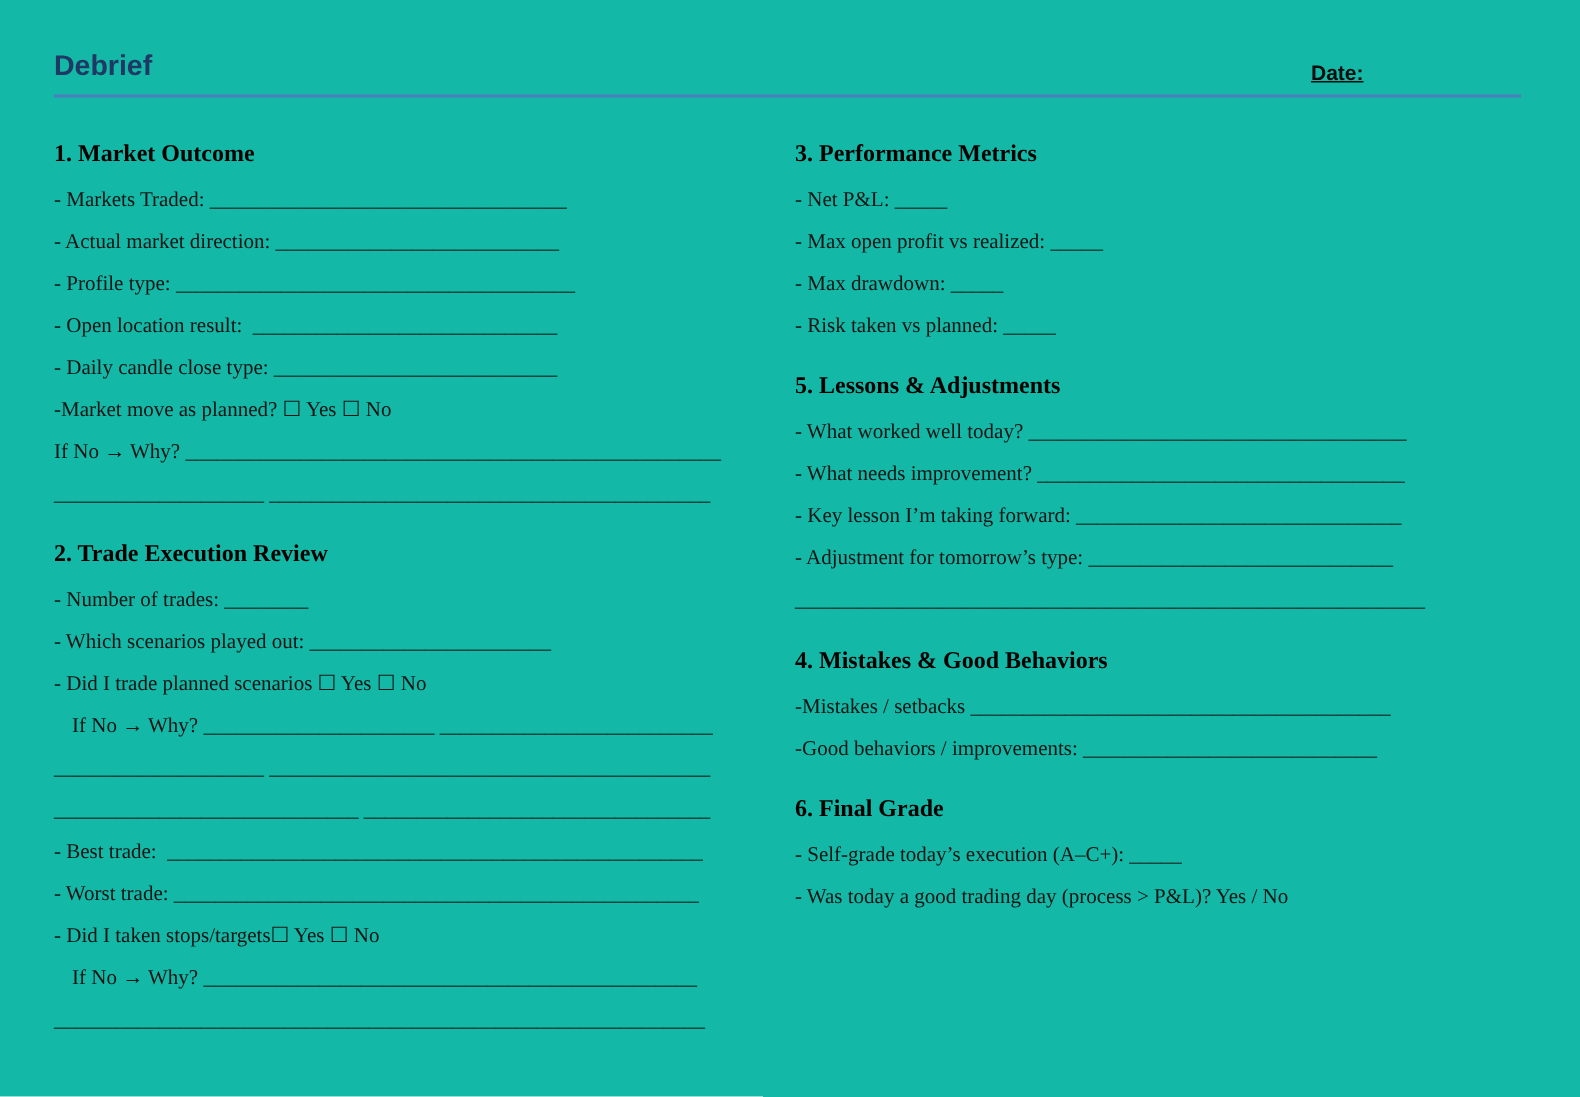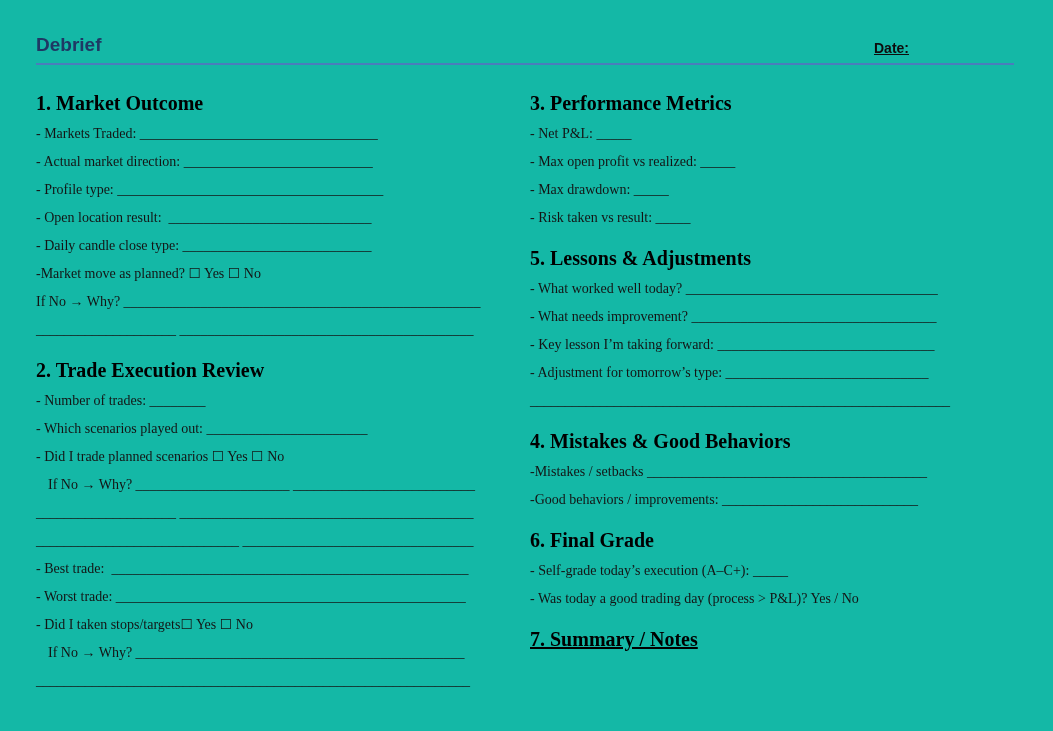--- a/index.html
+++ b/index.html
@@ -48,21 +48,21 @@
     margin: 7px 0 0 0;
   }
   .columns {
     display: flex;
     margin-top: 24px;
   }
   .col-left  { width: 474px; margin-right: 20px; flex: none; }
   .col-right { width: 484px; flex: none; }
   section { margin: 0 0 12px 0; }
   h2 {
-    font-size: 20px;
+    font-size: 16px;
     font-weight: bold;
     line-height: 28px;
     margin: 0 0 3px 0;
     color: #000000;
     white-space: pre;
   }
   h2.underlined { text-decoration: underline; }
   .row {
     font-size: 14px;
     line-height: 28px;
@@ -107,38 +107,35 @@
           <div class="row indent">If No → Why? _______________________________________________</div>
           <div class="row">______________________________________________________________</div>
         </section>
       </div>
     <div class="col-right" id="col-right">
         <section>
           <h2>3. Performance Metrics</h2>
           <div class="row">- Net P&amp;L: _____</div>
           <div class="row">- Max open profit vs realized: _____</div>
           <div class="row">- Max drawdown: _____</div>
-          <div class="row">- Risk taken vs result: _____</div>
+          <div class="row">- Risk taken vs planned: _____</div>
         </section>
         <section>
           <h2>5. Lessons &amp; Adjustments</h2>
           <div class="row">- What worked well today? ____________________________________</div>
           <div class="row">- What needs improvement? ___________________________________</div>
           <div class="row">- Key lesson I’m taking forward: _______________________________</div>
           <div class="row">- Adjustment for tomorrow’s type: _____________________________</div>
           <div class="row">____________________________________________________________</div>
         </section>
         <section>
           <h2>4. Mistakes &amp; Good Behaviors</h2>
           <div class="row">-Mistakes / setbacks ________________________________________</div>
           <div class="row">-Good behaviors / improvements: ____________________________</div>
         </section>
         <section>
           <h2>6. Final Grade</h2>
           <div class="row">- Self-grade today’s execution (A–C+): _____</div>
           <div class="row">- Was today a good trading day (process &gt; P&amp;L)? Yes / No</div>
         </section>
-        <section>
-          <h2 class="underlined">7. Summary / Notes</h2>
-        </section>
       </div>
   </div>
 </div>
 
 </body></html>

